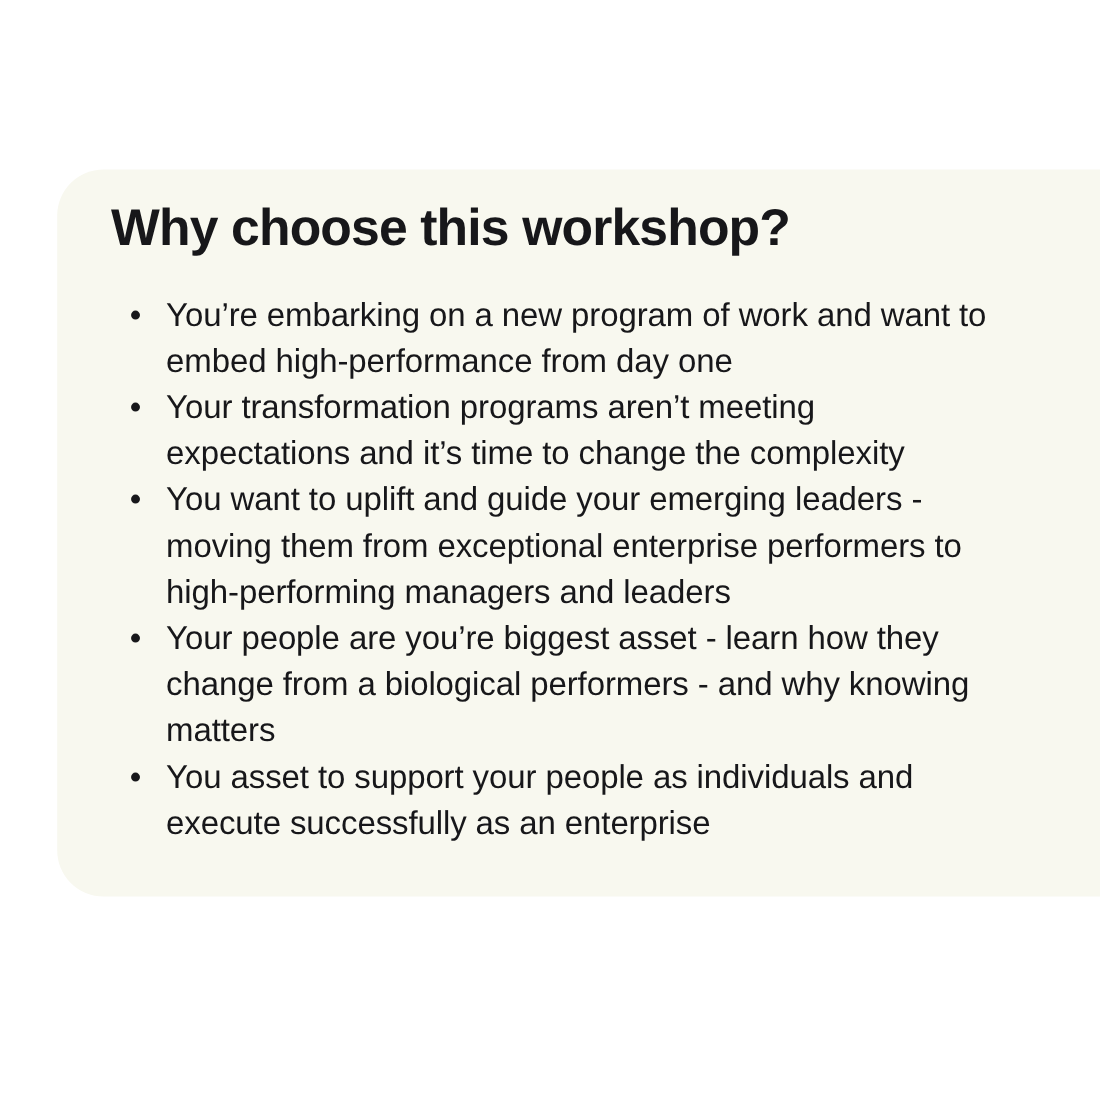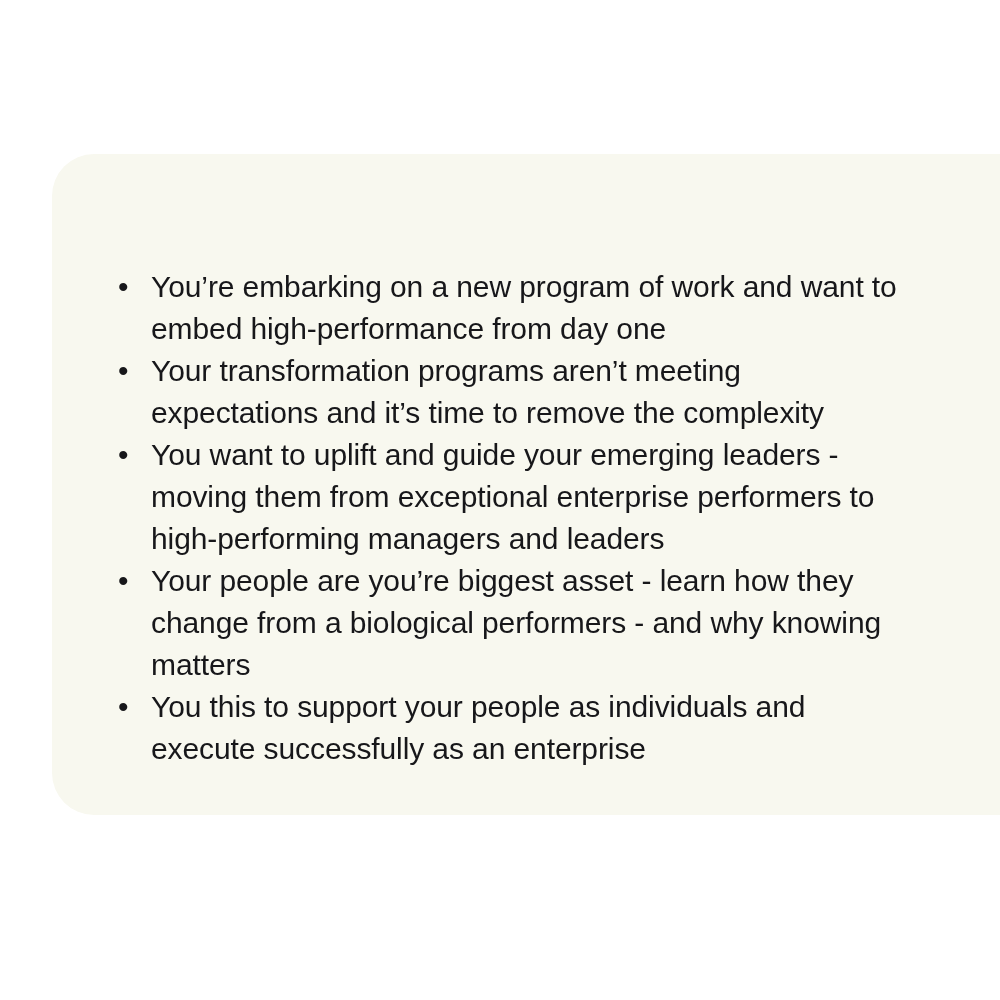--- a/index.html
+++ b/index.html
@@ -85,45 +85,46 @@
     display: block;
   }
 </style>
 </head>
 <body>
 
 <div class="slide">
 
   <section class="card">
 
+    <h1 class="card-title">Why choose this workshop?</h1>
 
     <ul class="bullet-list">
 
       <li class="bullet-item">
         <span class="bullet-marker">•</span>
         <span class="bullet-text">You’re embarking on a new program of work and want to embed high-performance from day one</span>
       </li>
 
       <li class="bullet-item">
         <span class="bullet-marker">•</span>
-        <span class="bullet-text">Your transformation programs aren’t meeting expectations and it’s time to remove the complexity</span>
+        <span class="bullet-text">Your transformation programs aren’t meeting expectations and it’s time to change the complexity</span>
       </li>
 
       <li class="bullet-item">
         <span class="bullet-marker">•</span>
         <span class="bullet-text">You want to uplift and guide your emerging leaders - moving them from exceptional enterprise performers to high-performing managers and leaders</span>
       </li>
 
       <li class="bullet-item">
         <span class="bullet-marker">•</span>
         <span class="bullet-text">Your people are you’re biggest asset - learn how they change from a biological performers - and why knowing matters</span>
       </li>
 
       <li class="bullet-item">
         <span class="bullet-marker">•</span>
-        <span class="bullet-text">You this to support your people as individuals and execute successfully as an enterprise</span>
+        <span class="bullet-text">You asset to support your people as individuals and execute successfully as an enterprise</span>
       </li>
 
     </ul>
 
   </section>
 
 </div>
 
 </body></html>

